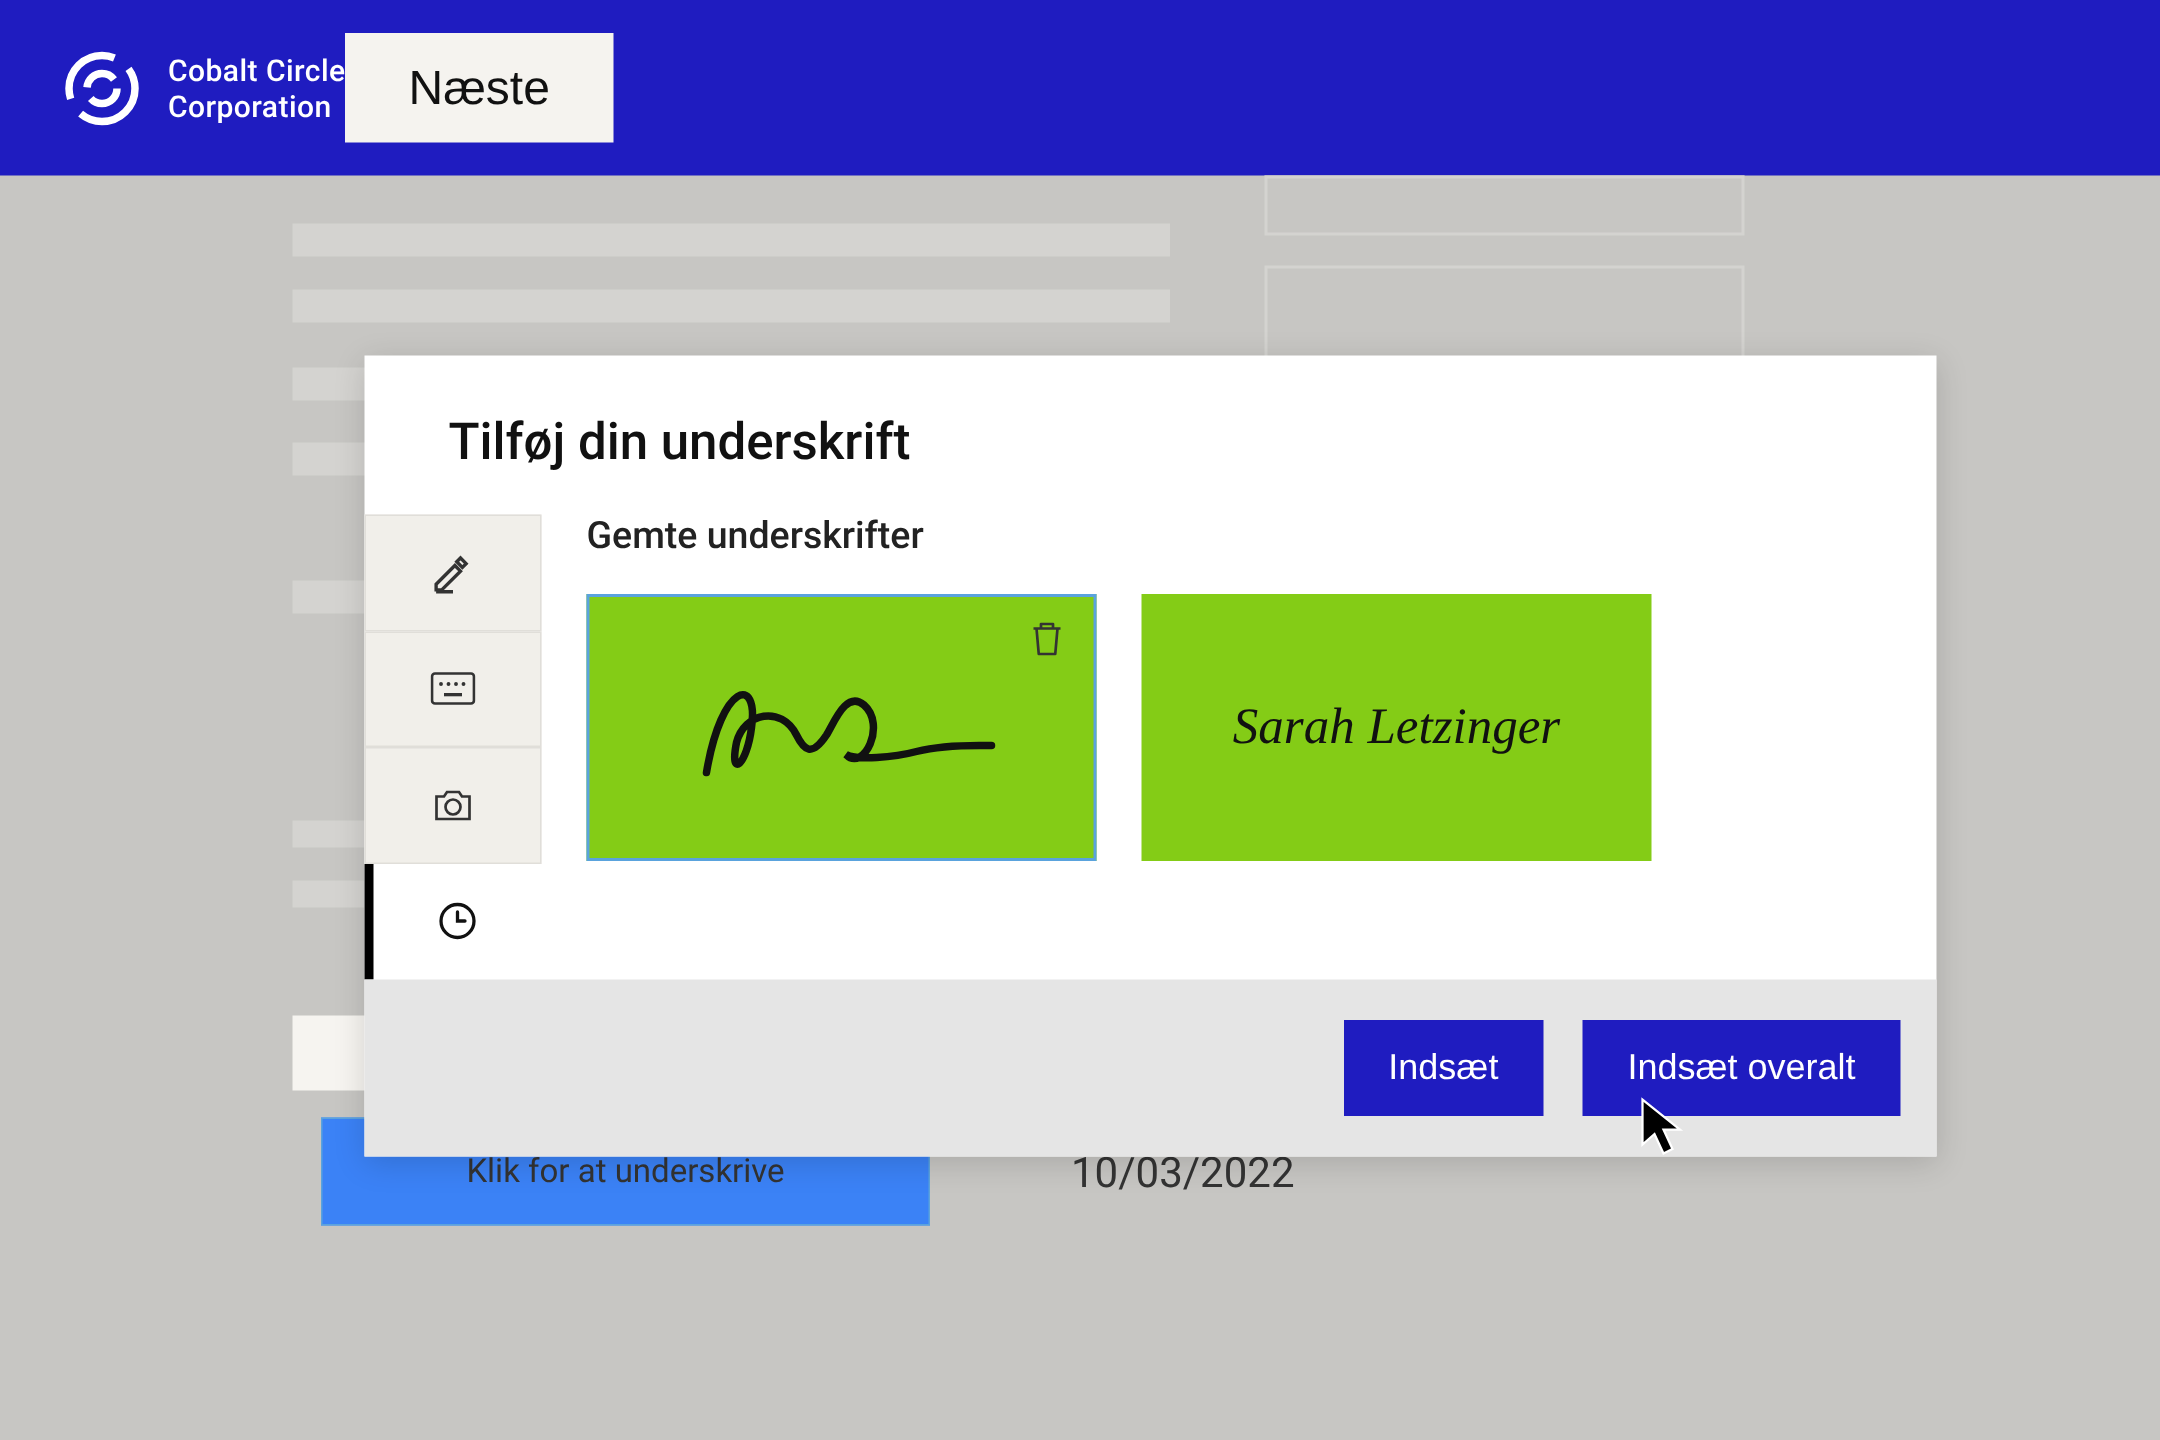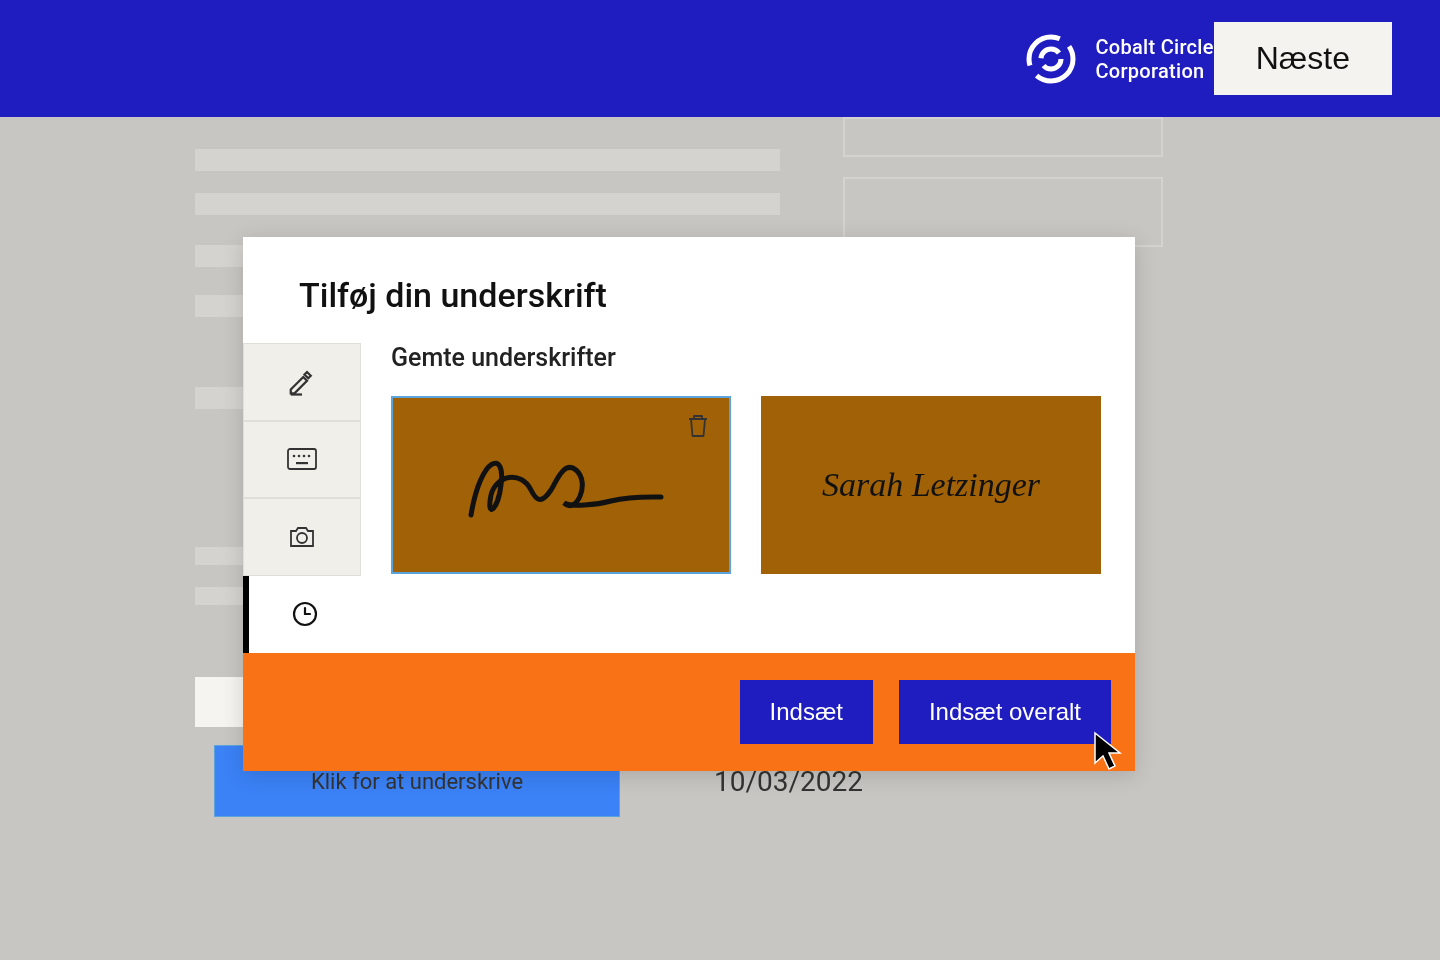--- a/index.html
+++ b/index.html
@@ -1,47 +1,47 @@
 <!DOCTYPE html>
 <html><head>
 <meta charset="utf-8">
 <style>
   * { box-sizing: border-box; margin: 0; padding: 0; }
   body { font-family: -apple-system, BlinkMacSystemFont, "Segoe UI", Roboto, sans-serif; background: #c7c6c3; width: 1440px; height: 960px; overflow: hidden; position: relative; }
   
-  .header { background: #1f1cc0; height: 117px; display: flex; align-items: center; justify-content: flex-end; padding: 0 48px 0 42px; }
+  .header { background: #1f1cc0; height: 117px; display: flex; align-items: center; justify-content: flex-start; padding: 0 48px 0 42px; }
   .logo-wrap { display: flex; align-items: center; gap: 18px; }
   .logo-svg { width: 52px; height: 52px; }
   .logo-text { color: #fff; font-size: 20px; line-height: 1.2; font-weight: 500; letter-spacing: 0.3px; }
   .next-btn { background: #f5f3ef; color: #111; border: none; font-size: 32px; font-weight: 500; padding: 18px 42px; cursor: pointer; }
   
   .page { position: absolute; top: 117px; left: 0; right: 0; bottom: 0; }
   .skel { background: #d4d3d0; position: absolute; }
   .skel-box { background: #c7c6c3; border: 2px solid #d4d3d0; position: absolute; }
   
   .sign-field { position: absolute; left: 214px; top: 628px; width: 406px; height: 72px; border: 1.5px solid #5aa3dd; background: #3b82f6; display: flex; align-items: center; justify-content: center; color: #333; font-size: 22px; }
   .date-field { position: absolute; left: 714px; top: 648px; color: #333; font-size: 28px; }
   
-  .modal { position: absolute; left: 243px; top: 237px; width: 892px; height: 534px; background: #fff; box-shadow: 0 4px 20px rgba(0,0,0,0.15); }
+  .modal { position: absolute; left: 243px; top: 237px; width: 1048px; height: 534px; background: #fff; box-shadow: 0 4px 20px rgba(0,0,0,0.15); }
   .modal-title { font-size: 34px; font-weight: 500; color: #111; padding: 38px 0 0 56px; }
   
   .modal-body { position: absolute; left: 0; top: 106px; right: 0; bottom: 118px; display: flex; }
   .side-tabs { width: 118px; display: flex; flex-direction: column; }
   .tab { height: 78px; display: flex; align-items: center; justify-content: center; border: 1px solid #e0ded9; background: #f1efea; cursor: pointer; position: relative; }
   .tab.active { background: #fff; border-left: 6px solid #000; border-right: none; border-top: none; border-bottom: none; }
   
   .saved-panel { flex: 1; padding: 0 0 0 30px; }
   .saved-label { font-size: 25px; color: #222; font-weight: 500; margin-bottom: 24px; }
   .sig-row { display: flex; gap: 30px; }
-  .sig-card { width: 340px; height: 178px; background: #a16207; display: flex; align-items: center; justify-content: center; position: relative; cursor: pointer; }
+  .sig-card { width: 340px; height: 178px; background: #84cc16; display: flex; align-items: center; justify-content: center; position: relative; cursor: pointer; }
   .sig-card.selected { border: 2px solid #5aa3dd; }
   .trash { position: absolute; top: 14px; right: 18px; cursor: pointer; }
   .sig-text { font-size: 34px; font-style: italic; font-family: "Brush Script MT", cursive; color: #111; }
   
-  .modal-footer { position: absolute; left: 0; right: 0; bottom: 0; height: 118px; background: #f97316; display: flex; align-items: center; justify-content: flex-end; gap: 26px; padding-right: 24px; }
+  .modal-footer { position: absolute; left: 0; right: 0; bottom: 0; height: 118px; background: #e5e5e5; display: flex; align-items: center; justify-content: flex-end; gap: 26px; padding-right: 24px; }
   .btn-primary { background: #1f1cc0; color: #fff; border: none; font-size: 24px; font-weight: 500; padding: 18px 30px; cursor: pointer; }
   
   .cursor { position: absolute; left: 1092px; top: 731px; pointer-events: none; }
 </style>
 </head>
 <body>
 
 <div class="header">
   <div class="logo-wrap">
     <svg class="logo-svg" viewBox="0 0 52 52">

